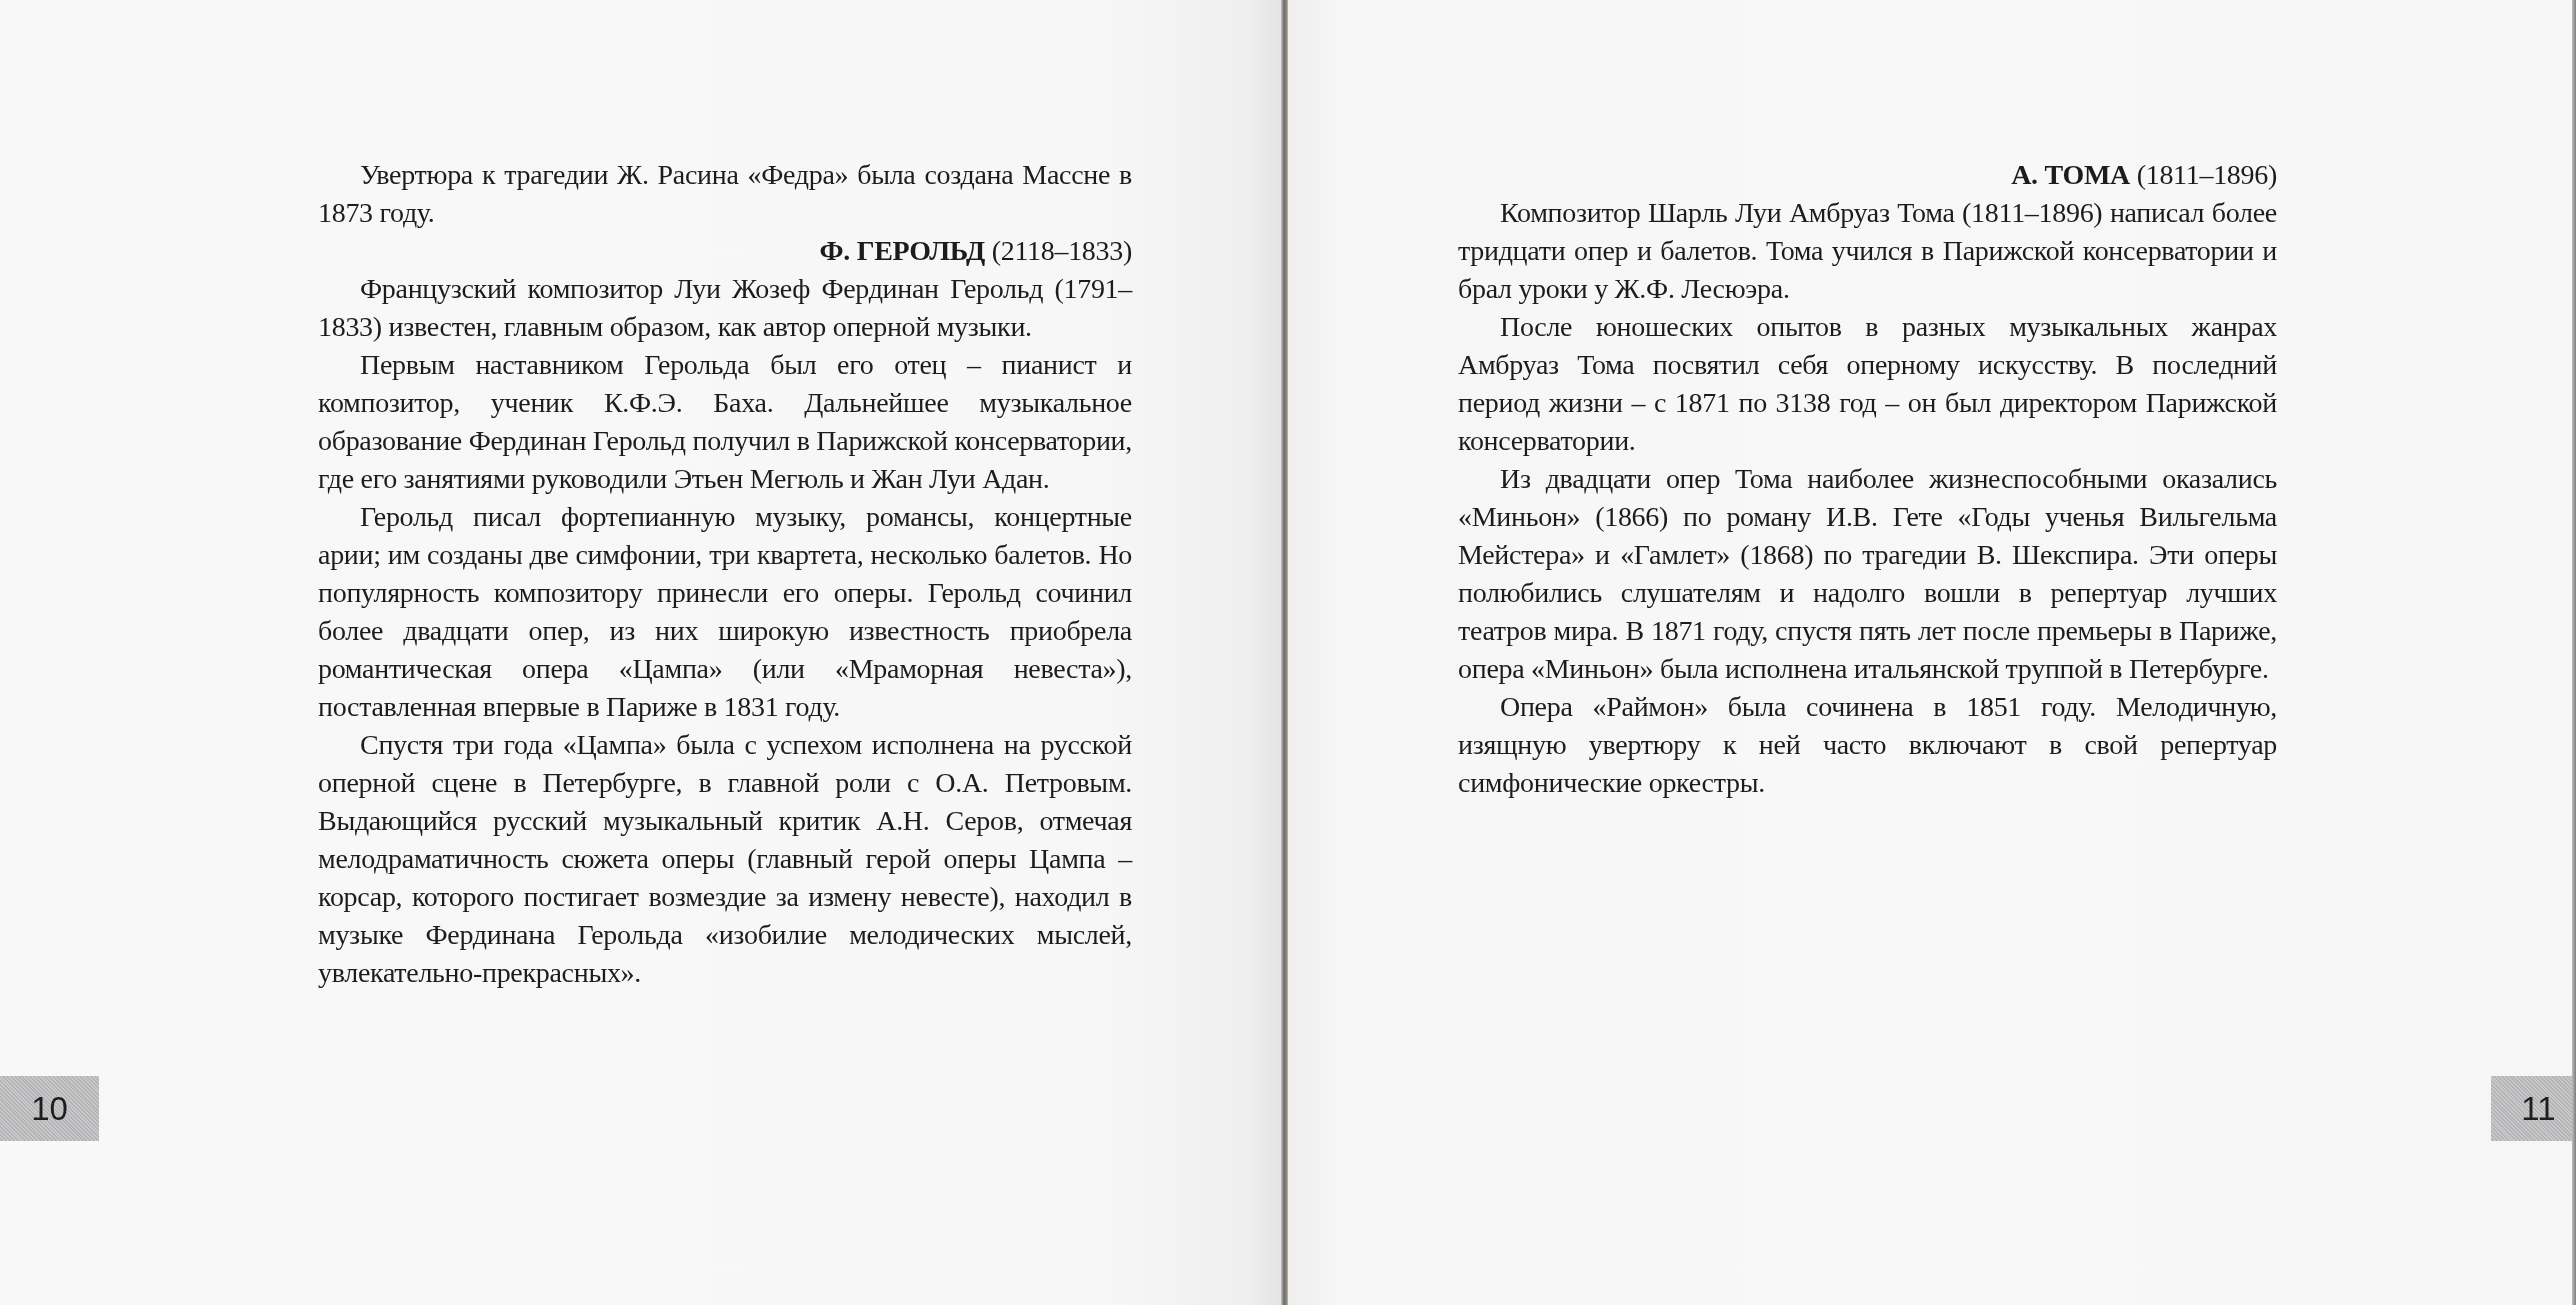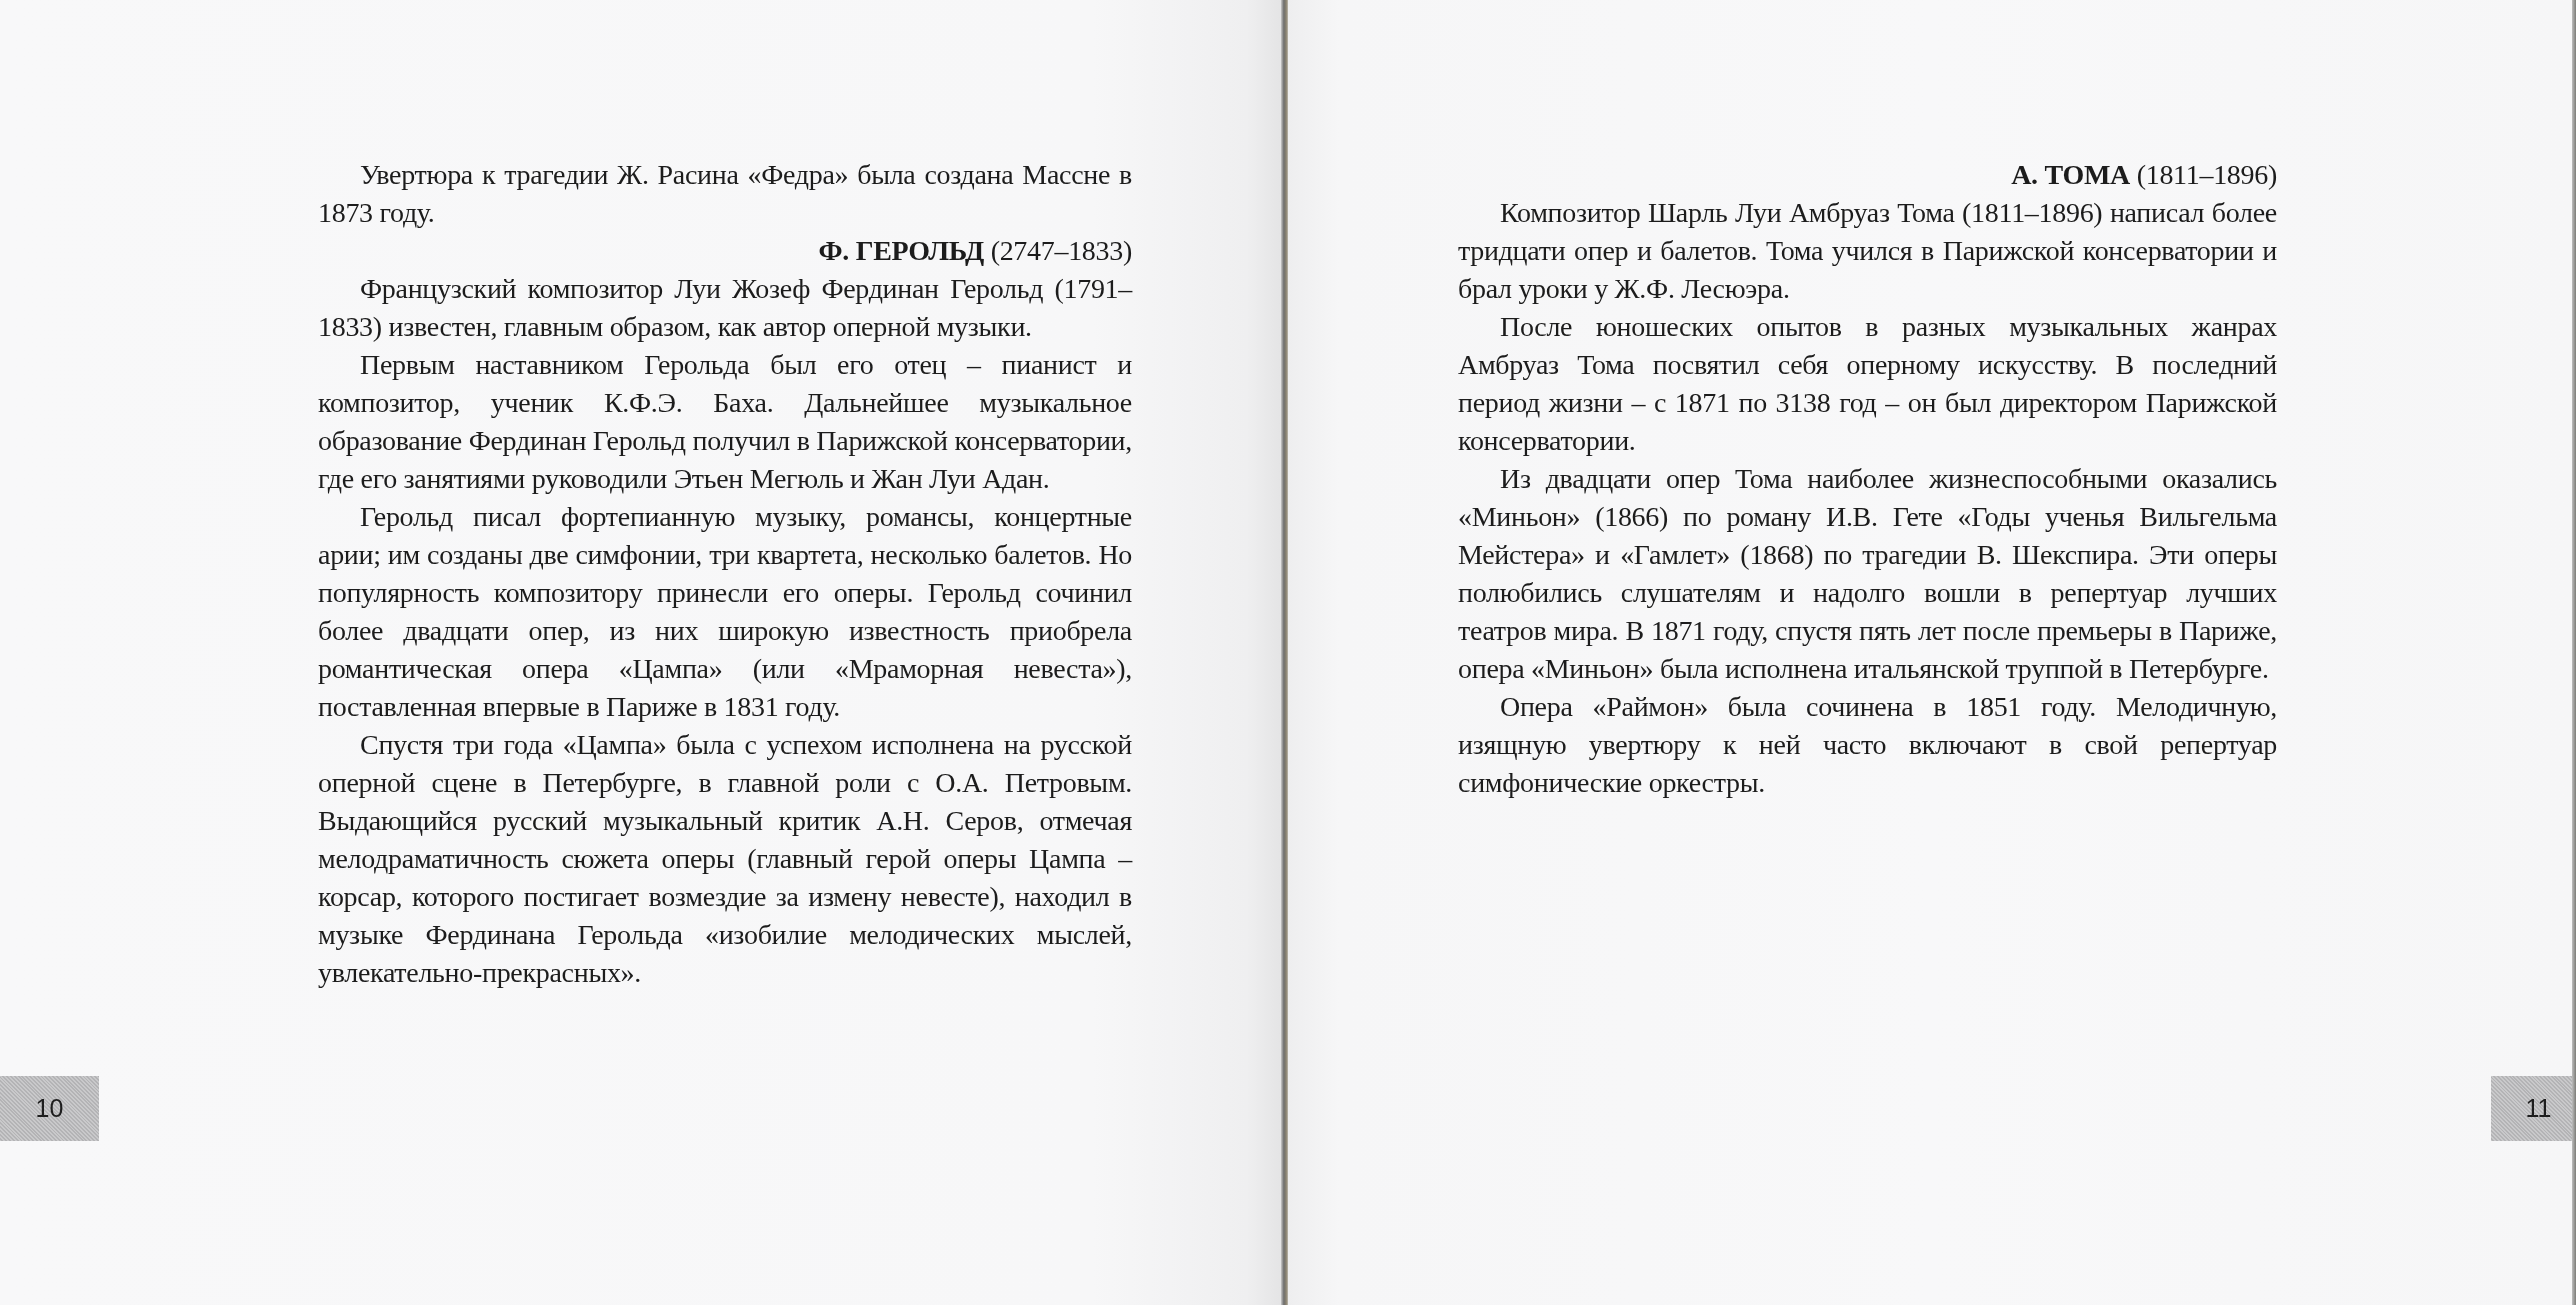--- a/index.html
+++ b/index.html
@@ -86,41 +86,41 @@
     .page-num {
       position: absolute;
       top: 1076px;
       height: 65px;
       background-color: #bdbdbf;
       background-image: repeating-linear-gradient(45deg, rgba(255,255,255,0.18) 0px, rgba(255,255,255,0.18) 1.4px, rgba(0,0,0,0.05) 1.4px, rgba(0,0,0,0.05) 2.7px);
       display: flex;
       align-items: center;
       justify-content: center;
       font-family: "Liberation Sans", "DejaVu Sans", sans-serif;
-      font-size: 25px;
+      font-size: 33px;
       color: #1e1e1e;
     }
     .page-num-left {
       left: 0;
       width: 99px;
     }
     .page-num-right {
       left: 2491px;
       width: 95px;
     }
   </style>
 </head>
 <body>
 
 <div class="spread">
 
   <div class="page page-left">
     <div class="text-block text-left">
       <p class="para">Увертюра к трагедии Ж. Расина «Федра» была создана Массне в 1873 году.</p>
-      <p class="heading"><span class="name">Ф. ГЕРОЛЬД</span><span> (2747–1833)</span></p>
+      <p class="heading"><span class="name">Ф. ГЕРОЛЬД</span><span> (2118–1833)</span></p>
       <p class="para">Французский композитор Луи Жозеф Фердинан Герольд (1791–1833) известен, главным образом, как автор оперной музыки.</p>
       <p class="para">Первым наставником Герольда был его отец – пианист и композитор, ученик К.Ф.Э. Баха. Дальнейшее музыкальное образование Фердинан Герольд получил в Парижской консерватории, где его занятиями руководили Этьен Мегюль и Жан Луи Адан.</p>
       <p class="para">Герольд писал фортепианную музыку, романсы, концертные арии; им созданы две симфонии, три квартета, несколько балетов. Но популярность композитору принесли его оперы. Герольд сочинил более двадцати опер, из них широкую известность приобрела романтическая опера «Цампа» (или «Мраморная невеста»), поставленная впервые в Париже в 1831 году.</p>
       <p class="para">Спустя три года «Цампа» была с успехом исполнена на русской оперной сцене в Петербурге, в главной роли с О.А. Петровым. Выдающийся русский музыкальный критик А.Н. Серов, отмечая мелодраматичность сюжета оперы (главный герой оперы Цампа – корсар, которого постигает возмездие за измену невесте), находил в музыке Фердинана Герольда «изобилие мелодических мыслей, увлекательно-прекрасных».</p>
     </div>
     <div class="page-num page-num-left">
       <span>10</span>
     </div>
   </div>
 

